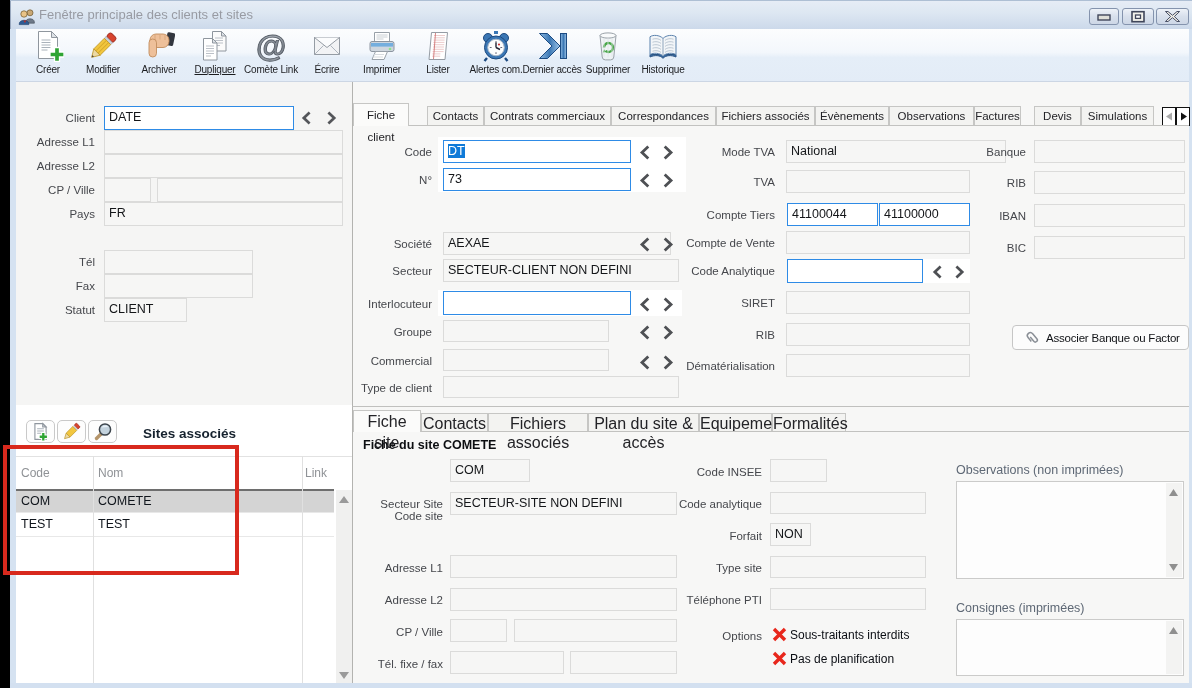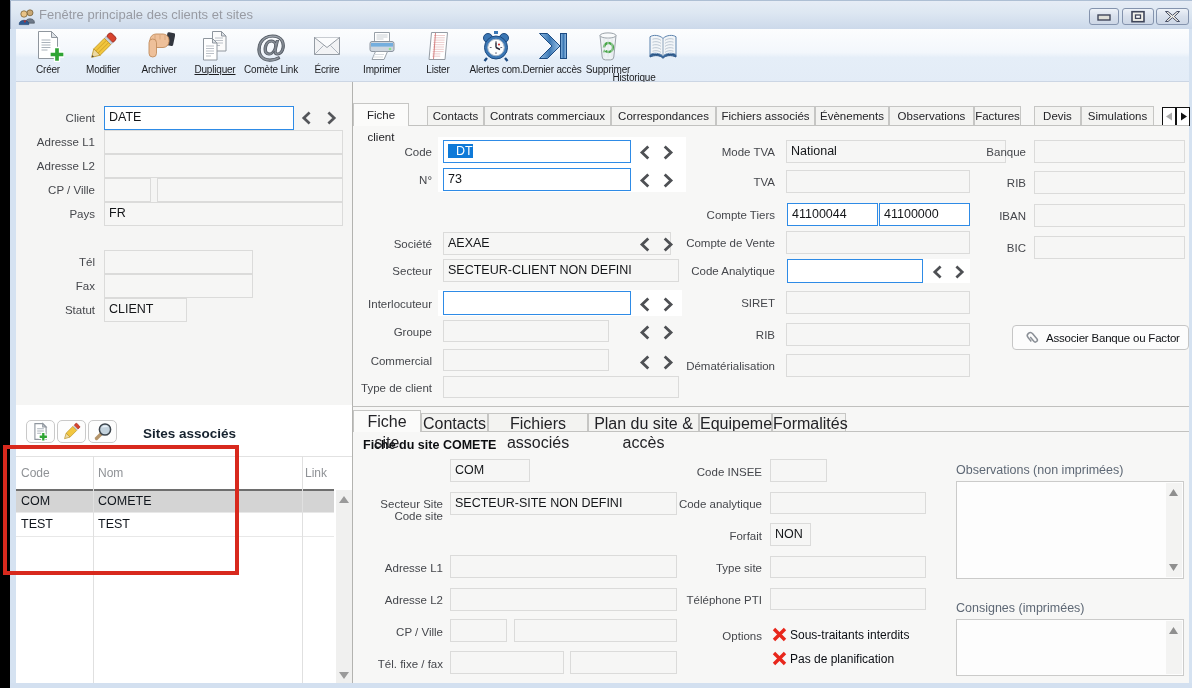--- a/index.html
+++ b/index.html
@@ -166,21 +166,21 @@
 </svg></div>
     <div class="tbl" style="left:568px;">Supprimer</div>
 
 <div class="tbi" style="left:633px;"><svg width="32" height="32" viewBox="0 0 32 32">
 <path d="M3 24.5 L3 27 C8 24.8 13 25.2 16 28.3 C19 25.2 24 24.8 29 27 L29 24.5 Z" fill="#36679d" stroke="#2a5484"></path>
 <path d="M16 8.5 C12.5 4.8 6 4.6 3 6.8 L3 24.5 C6.5 22.6 12.8 22.8 16 26 C19.2 22.8 25.5 22.6 29 24.5 L29 6.8 C26 4.6 19.5 4.8 16 8.5 Z" fill="#f2f5f8" stroke="#5b82ad"></path>
 <path d="M16 8.5 L16 26" stroke="#9fb3c6" stroke-width="1.2"></path>
 <path d="M5.5 9.2 C8.5 8.2 12 8.6 14 10.4 M5.5 12.2 C8.5 11.2 12 11.6 14 13.4 M5.5 15.2 C8.5 14.2 12 14.6 14 16.4 M5.5 18.2 C8.5 17.2 12 17.6 14 19.4 M5.5 21.2 C8.5 20.2 12 20.6 14 22.4" stroke="#b6c2ce" stroke-width="0.9" fill="none"></path>
 <path d="M26.5 9.2 C23.5 8.2 20 8.6 18 10.4 M26.5 12.2 C23.5 11.2 20 11.6 18 13.4 M26.5 15.2 C23.5 14.2 20 14.6 18 16.4 M26.5 18.2 C23.5 17.2 20 17.6 18 19.4 M26.5 21.2 C23.5 20.2 20 20.6 18 22.4" stroke="#b6c2ce" stroke-width="0.9" fill="none"></path>
 </svg></div>
-    <div class="tbl" style="left:594px;margin-top:8px;">Historique</div>
+    <div class="tbl" style="left:623px;">Historique</div>
 </div>
 
 <div class="ab" style="left:16px;top:82px;width:336px;height:323px;background:#f5f5f4;"></div>
 <div class="ab" style="left:16px;top:405px;width:336px;height:278px;background:#ffffff;"></div>
 <div class="ab" style="left:352px;top:82px;width:837px;height:324px;background:#f7f7f6;border-left:1px solid #b3b3b0;box-sizing:border-box;"></div>
 <div class="ab" style="left:352px;top:406px;width:837px;height:277px;background:#f7f7f6;border-left:1px solid #b3b3b0;border-top:1px solid #c0c0be;box-sizing:border-box;"></div>
 <div id="leftpanel">
 <div class="lbl" style="right:1097px;top:110px;">Client</div>
 <div class="in inb" style="left:104px;top:106px;width:190px;height:24px;">DATE</div>
 <svg class="ab" style="left:301px;top:111px;" width="11" height="14" viewBox="0 0 11 14">
@@ -263,21 +263,21 @@
 <div class="ab" style="left:1162px;top:107px;width:14px;height:19px;background:#fff;border:1px solid #111;box-sizing:border-box;"></div>
 <div class="ab" style="left:1176px;top:107px;width:14px;height:19px;background:#fff;border:1px solid #111;box-sizing:border-box;"></div>
 <svg class="ab" style="left:1165px;top:112px;" width="8" height="9" viewBox="0 0 8 9">
       <path d="M7 0.5 L1 4.5 L7 8.5 Z" fill="#aaa"></path>
     </svg>
 <svg class="ab" style="left:1180px;top:112px;" width="8" height="9" viewBox="0 0 8 9">
       <path d="M1 0.5 L7 4.5 L1 8.5 Z" fill="#111"></path>
     </svg>
 <div class="wr" style="left:438px;top:137px;width:248px;height:55px;"></div>
 <div class="lbl" style="right:760px;top:144px;">Code</div>
-<div class="in inb" style="left:443px;top:140px;width:188px;height:23px;"><span style="background:#0f7ad8;color:#fff;padding-left:8px;">DT</span></div>
+<div class="in inb" style="left:443px;top:140px;width:188px;height:23px;"><span style="background:#0f7ad8;color:#fff;">DT</span></div>
 <div class="lbl" style="right:760px;top:172px;">N°</div>
 <div class="in inb" style="left:443px;top:168px;width:188px;height:23px;">73</div>
 <div class="lbl" style="right:760px;top:236px;">Société</div>
 <div class="in" style="left:443px;top:232px;width:228px;height:23px;">AEXAE</div>
 <div class="lbl" style="right:760px;top:263px;">Secteur</div>
 <div class="in" style="left:443px;top:259px;width:236px;height:23px;">SECTEUR-CLIENT NON DEFINI</div>
 <div class="wr" style="left:438px;top:290px;width:244px;height:26px;"></div>
 <div class="lbl" style="right:760px;top:296px;">Interlocuteur</div>
 <div class="in inb" style="left:443px;top:291px;width:188px;height:24px;"></div>
 <div class="lbl" style="right:760px;top:324px;">Groupe</div>

